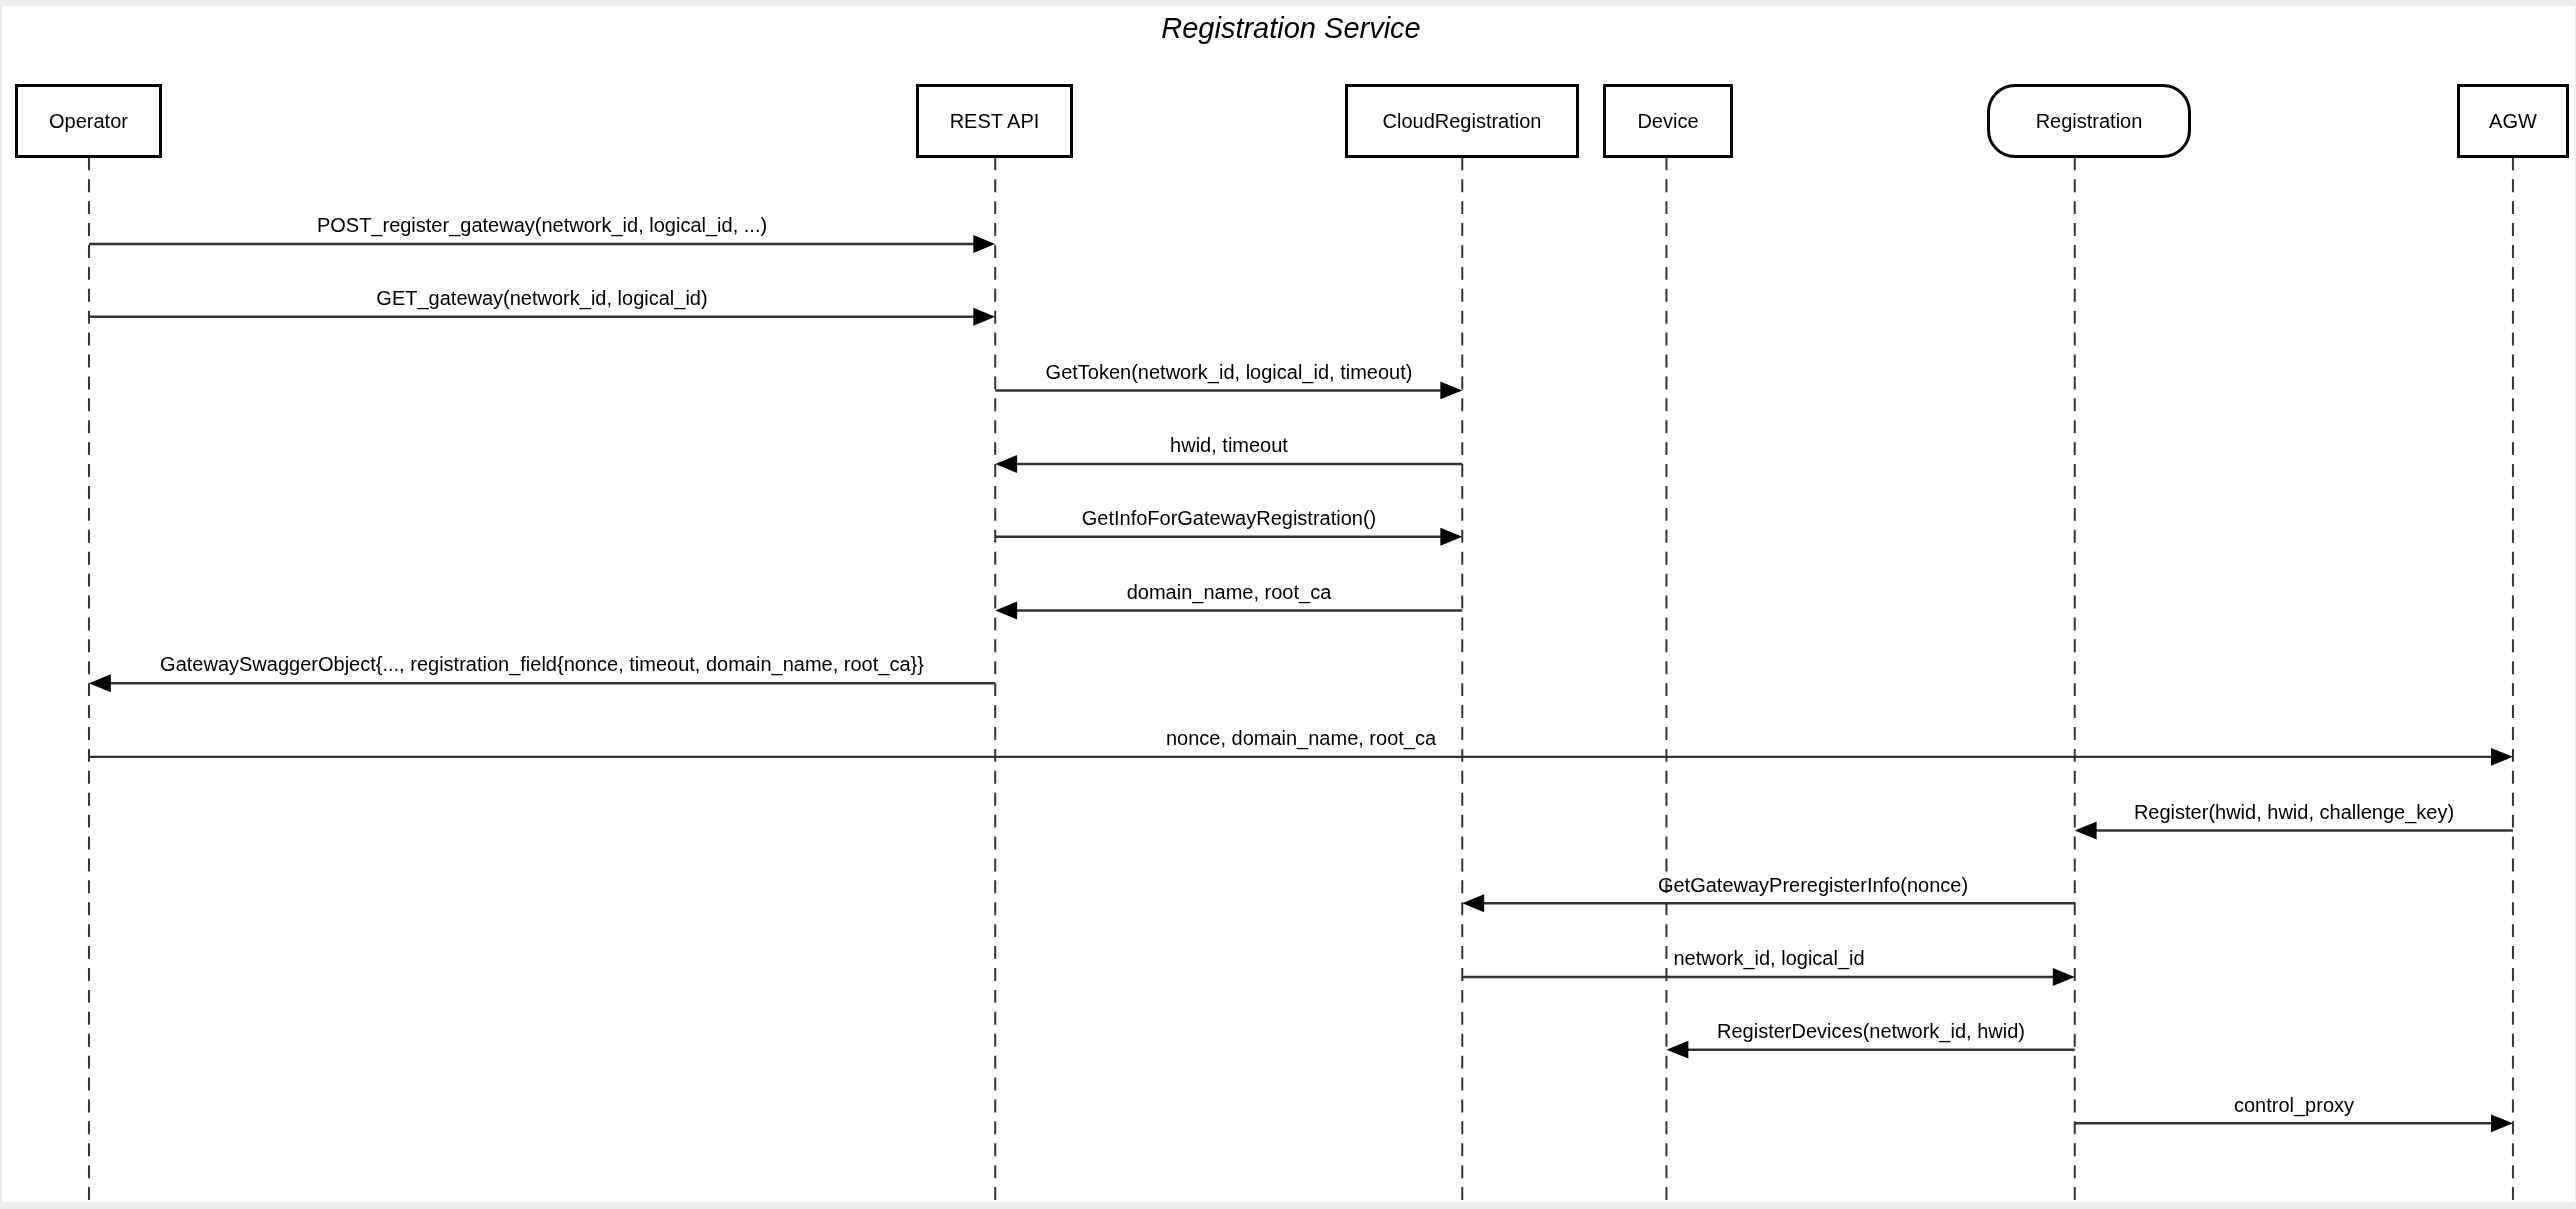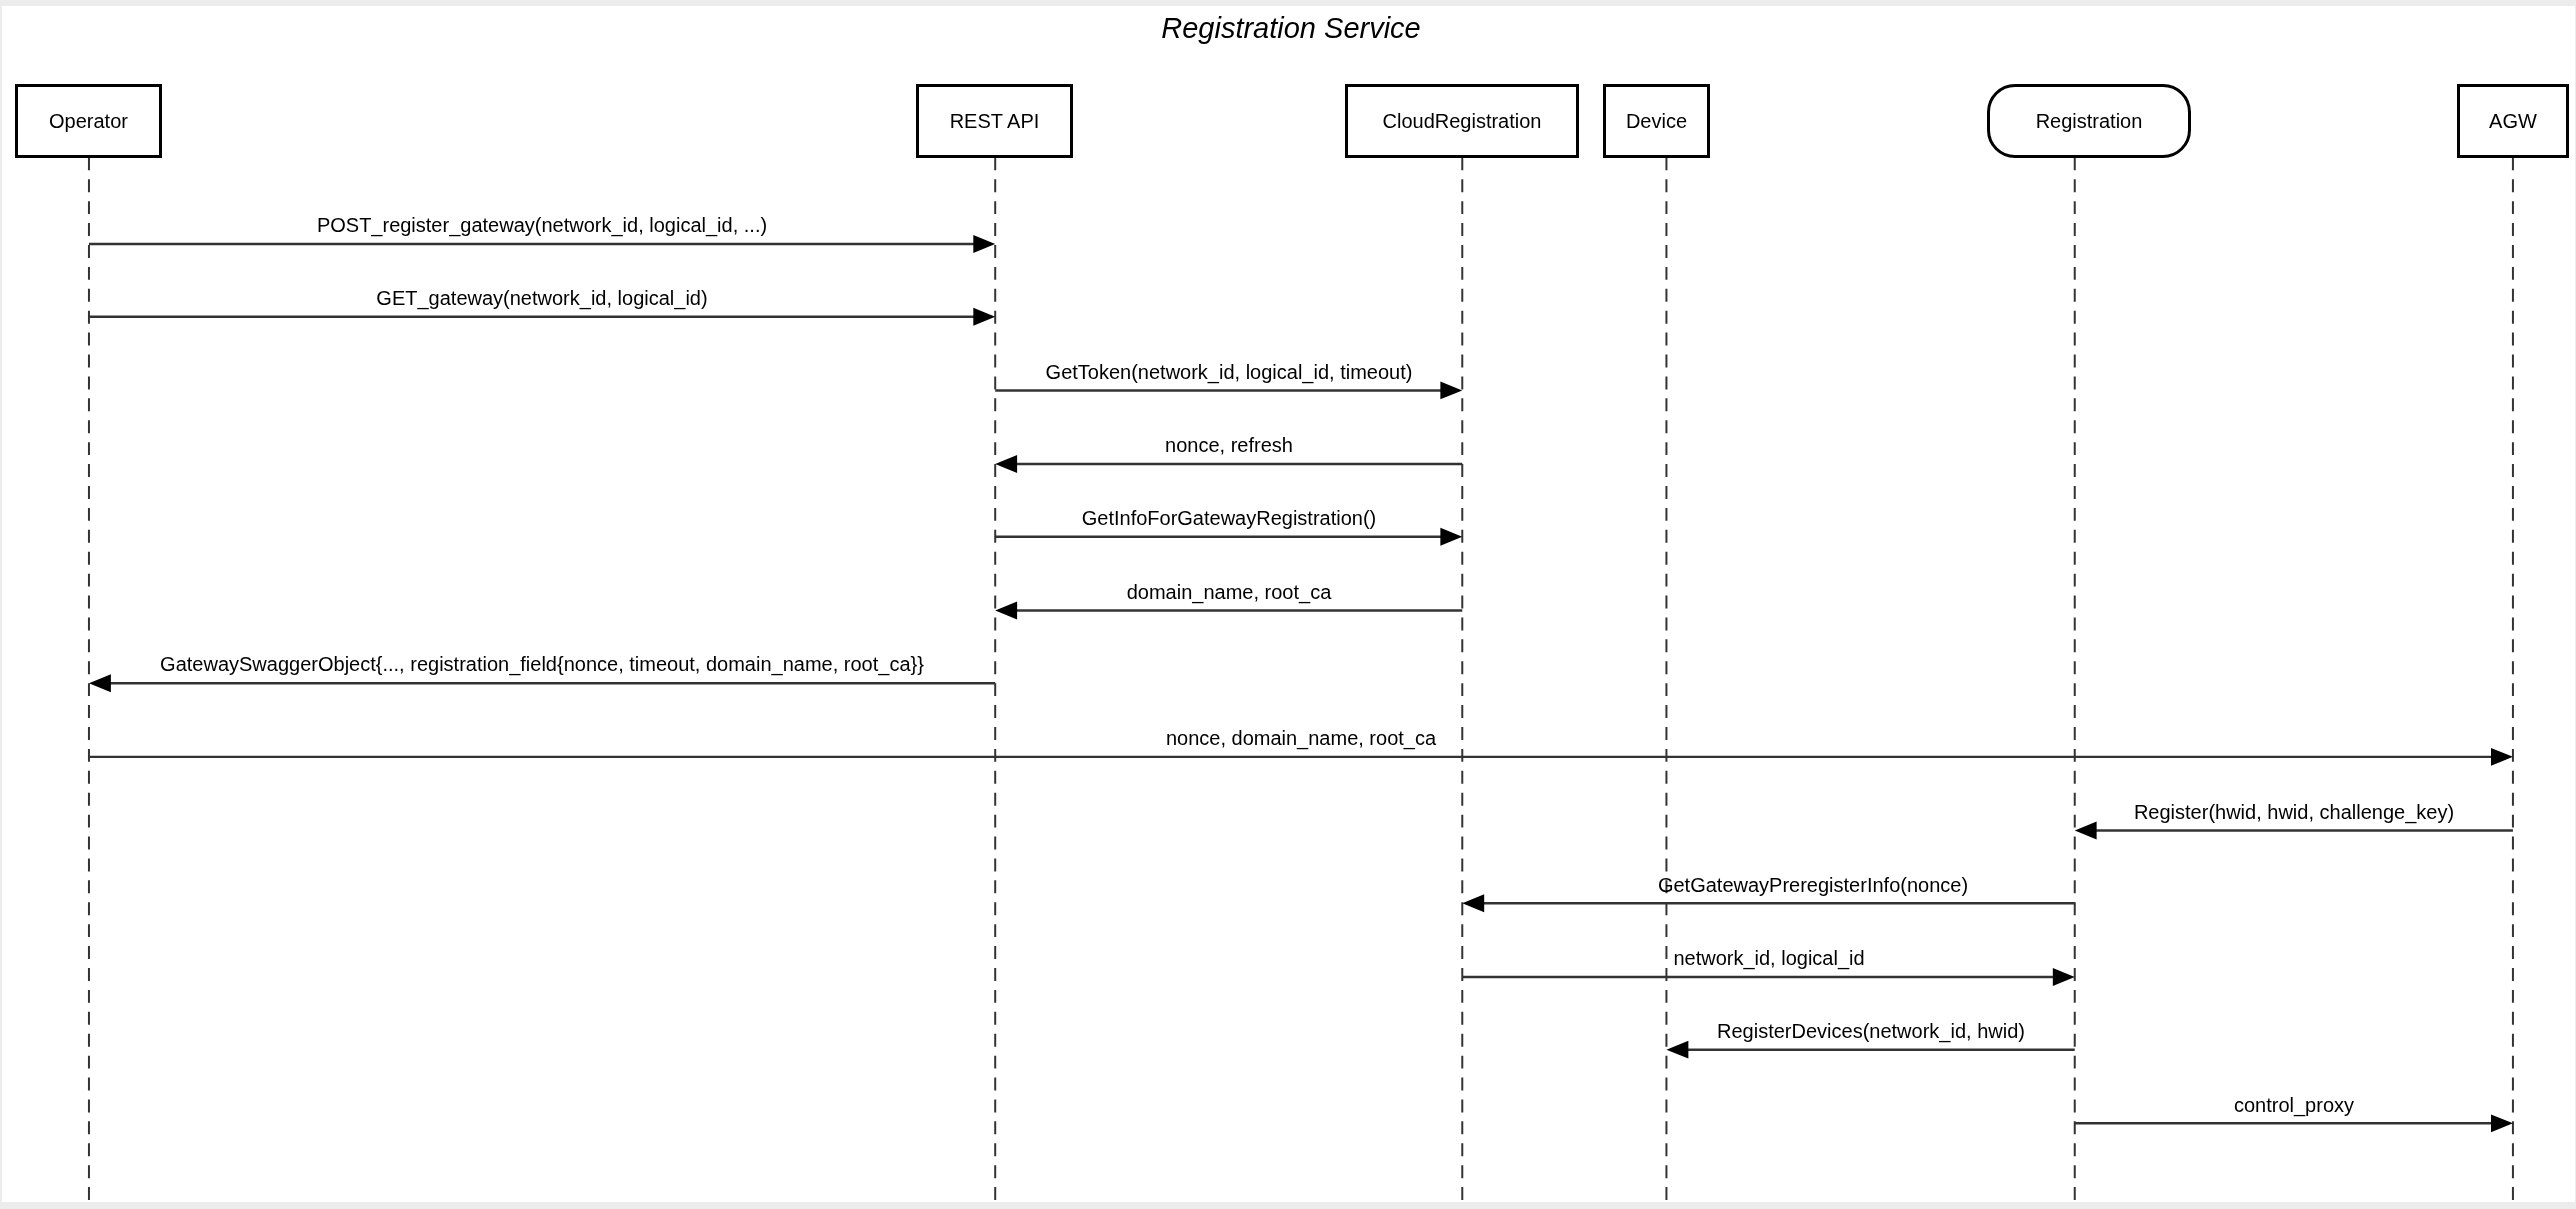--- a/index.html
+++ b/index.html
@@ -76,35 +76,35 @@
   <div id="actors">
       <div class="actor" style="left: 15px; width: 147px;">
         <span>Operator</span>
       </div>
       <div class="actor" style="left: 916px; width: 157px;">
         <span>REST API</span>
       </div>
       <div class="actor" style="left: 1345px; width: 234px;">
         <span>CloudRegistration</span>
       </div>
-      <div class="actor" style="left: 1603px; width: 107px;">
+      <div class="actor" style="left: 1603px; width: 130px;">
         <span>Device</span>
       </div>
       <div class="actor" style="left: 1987px; width: 204px; border-radius: 28px;">
         <span>Registration</span>
       </div>
       <div class="actor" style="left: 2457px; width: 112px;">
         <span>AGW</span>
       </div>
     </div>
   <div id="labels">
       <div class="msg-label" style="left: 542px; top: 213px;">POST_register_gateway(network_id, logical_id, ...)</div>
       <div class="msg-label" style="left: 542px; top: 286px;">GET_gateway(network_id, logical_id)</div>
       <div class="msg-label" style="left: 1229px; top: 360px;">GetToken(network_id, logical_id, timeout)</div>
-      <div class="msg-label" style="left: 1229px; top: 433px;">nonce, refresh</div>
+      <div class="msg-label" style="left: 1229px; top: 433px;">hwid, timeout</div>
       <div class="msg-label" style="left: 1229px; top: 506px;">GetInfoForGatewayRegistration()</div>
       <div class="msg-label" style="left: 1229px; top: 580px; text-align: right;">domain_name, root_ca</div>
       <div class="msg-label" style="left: 542px; top: 652px;">GatewaySwaggerObject{..., registration_field{nonce, timeout, domain_name, root_ca}}</div>
       <div class="msg-label" style="left: 1301px; top: 726px;">nonce, domain_name, root_ca</div>
       <div class="msg-label" style="left: 2294px; top: 800px;">Register(hwid, hwid, challenge_key)</div>
       <div class="msg-label" style="left: 1769px; top: 873px; margin-left: 44px;">GetGatewayPreregisterInfo(nonce)</div>
       <div class="msg-label" style="left: 1769px; top: 946px;">network_id, logical_id</div>
       <div class="msg-label" style="left: 1871px; top: 1019px;">RegisterDevices(network_id, hwid)</div>
       <div class="msg-label" style="left: 2294px; top: 1093px;">control_proxy</div>
     </div>

